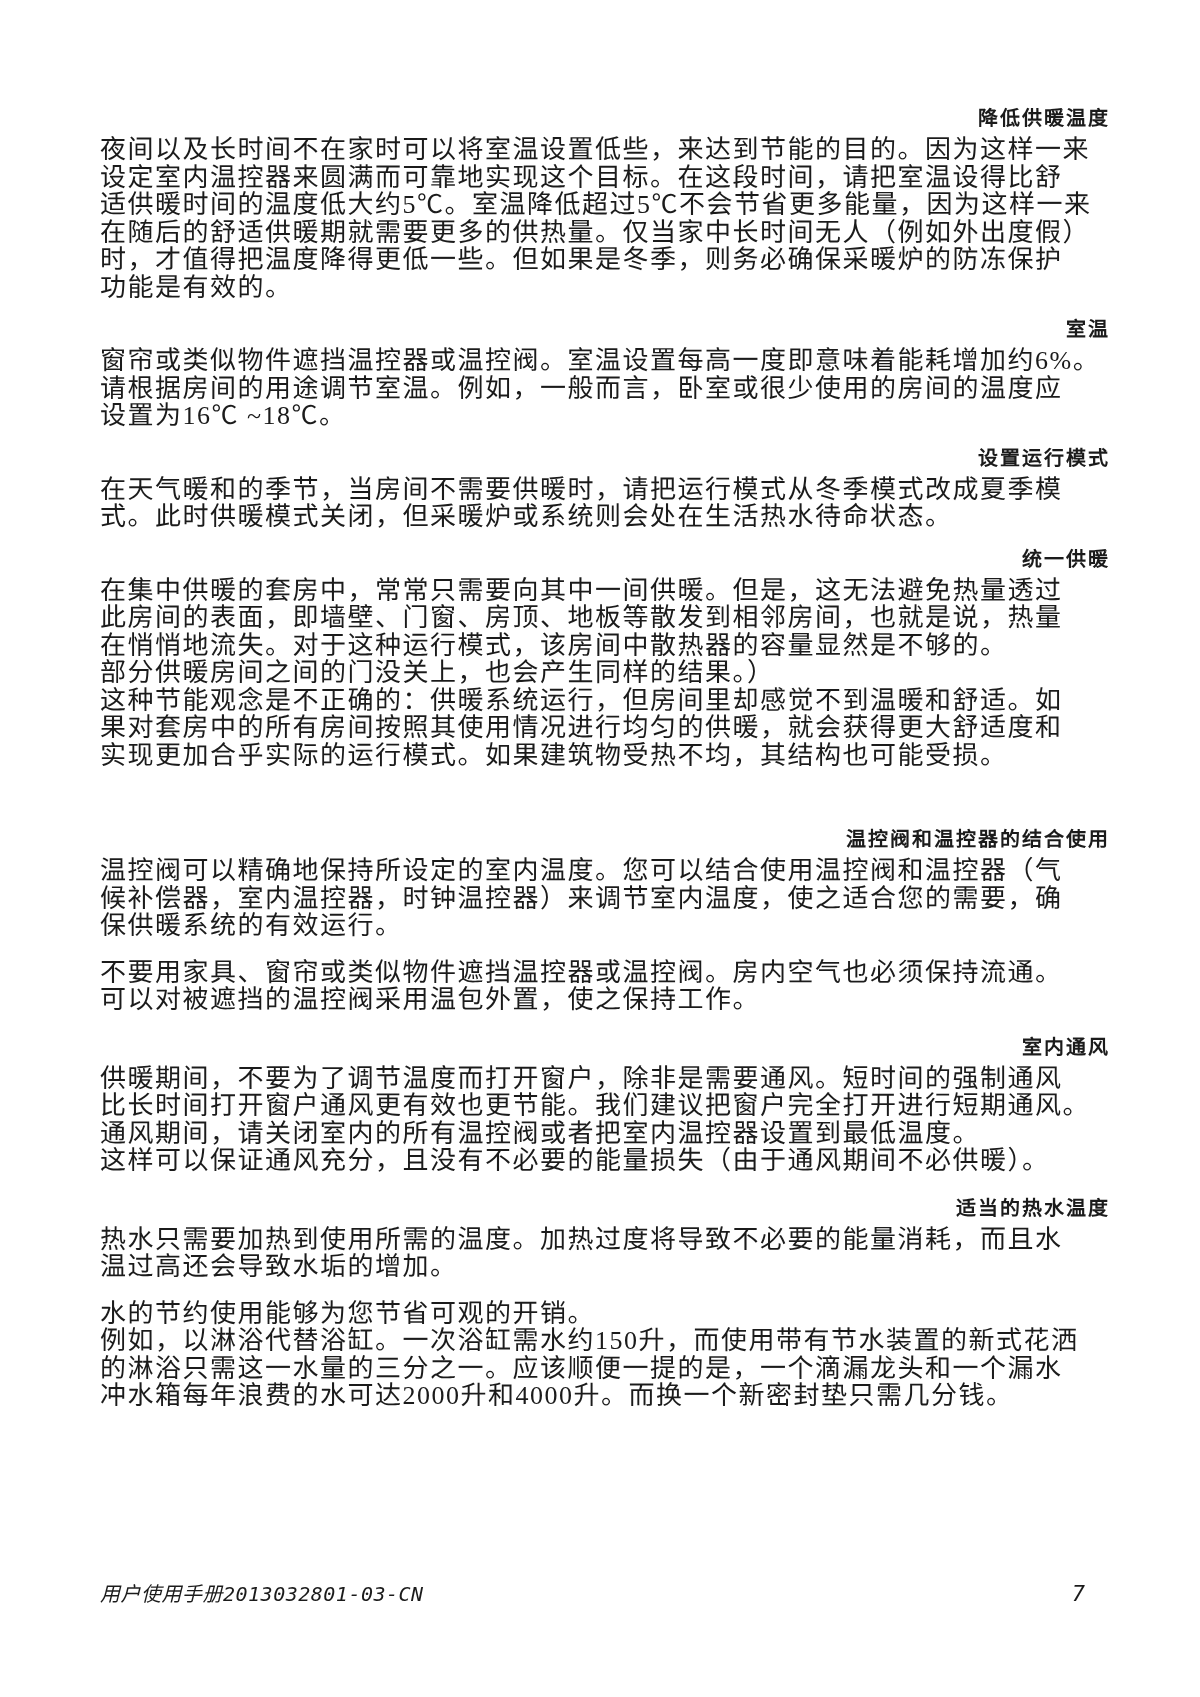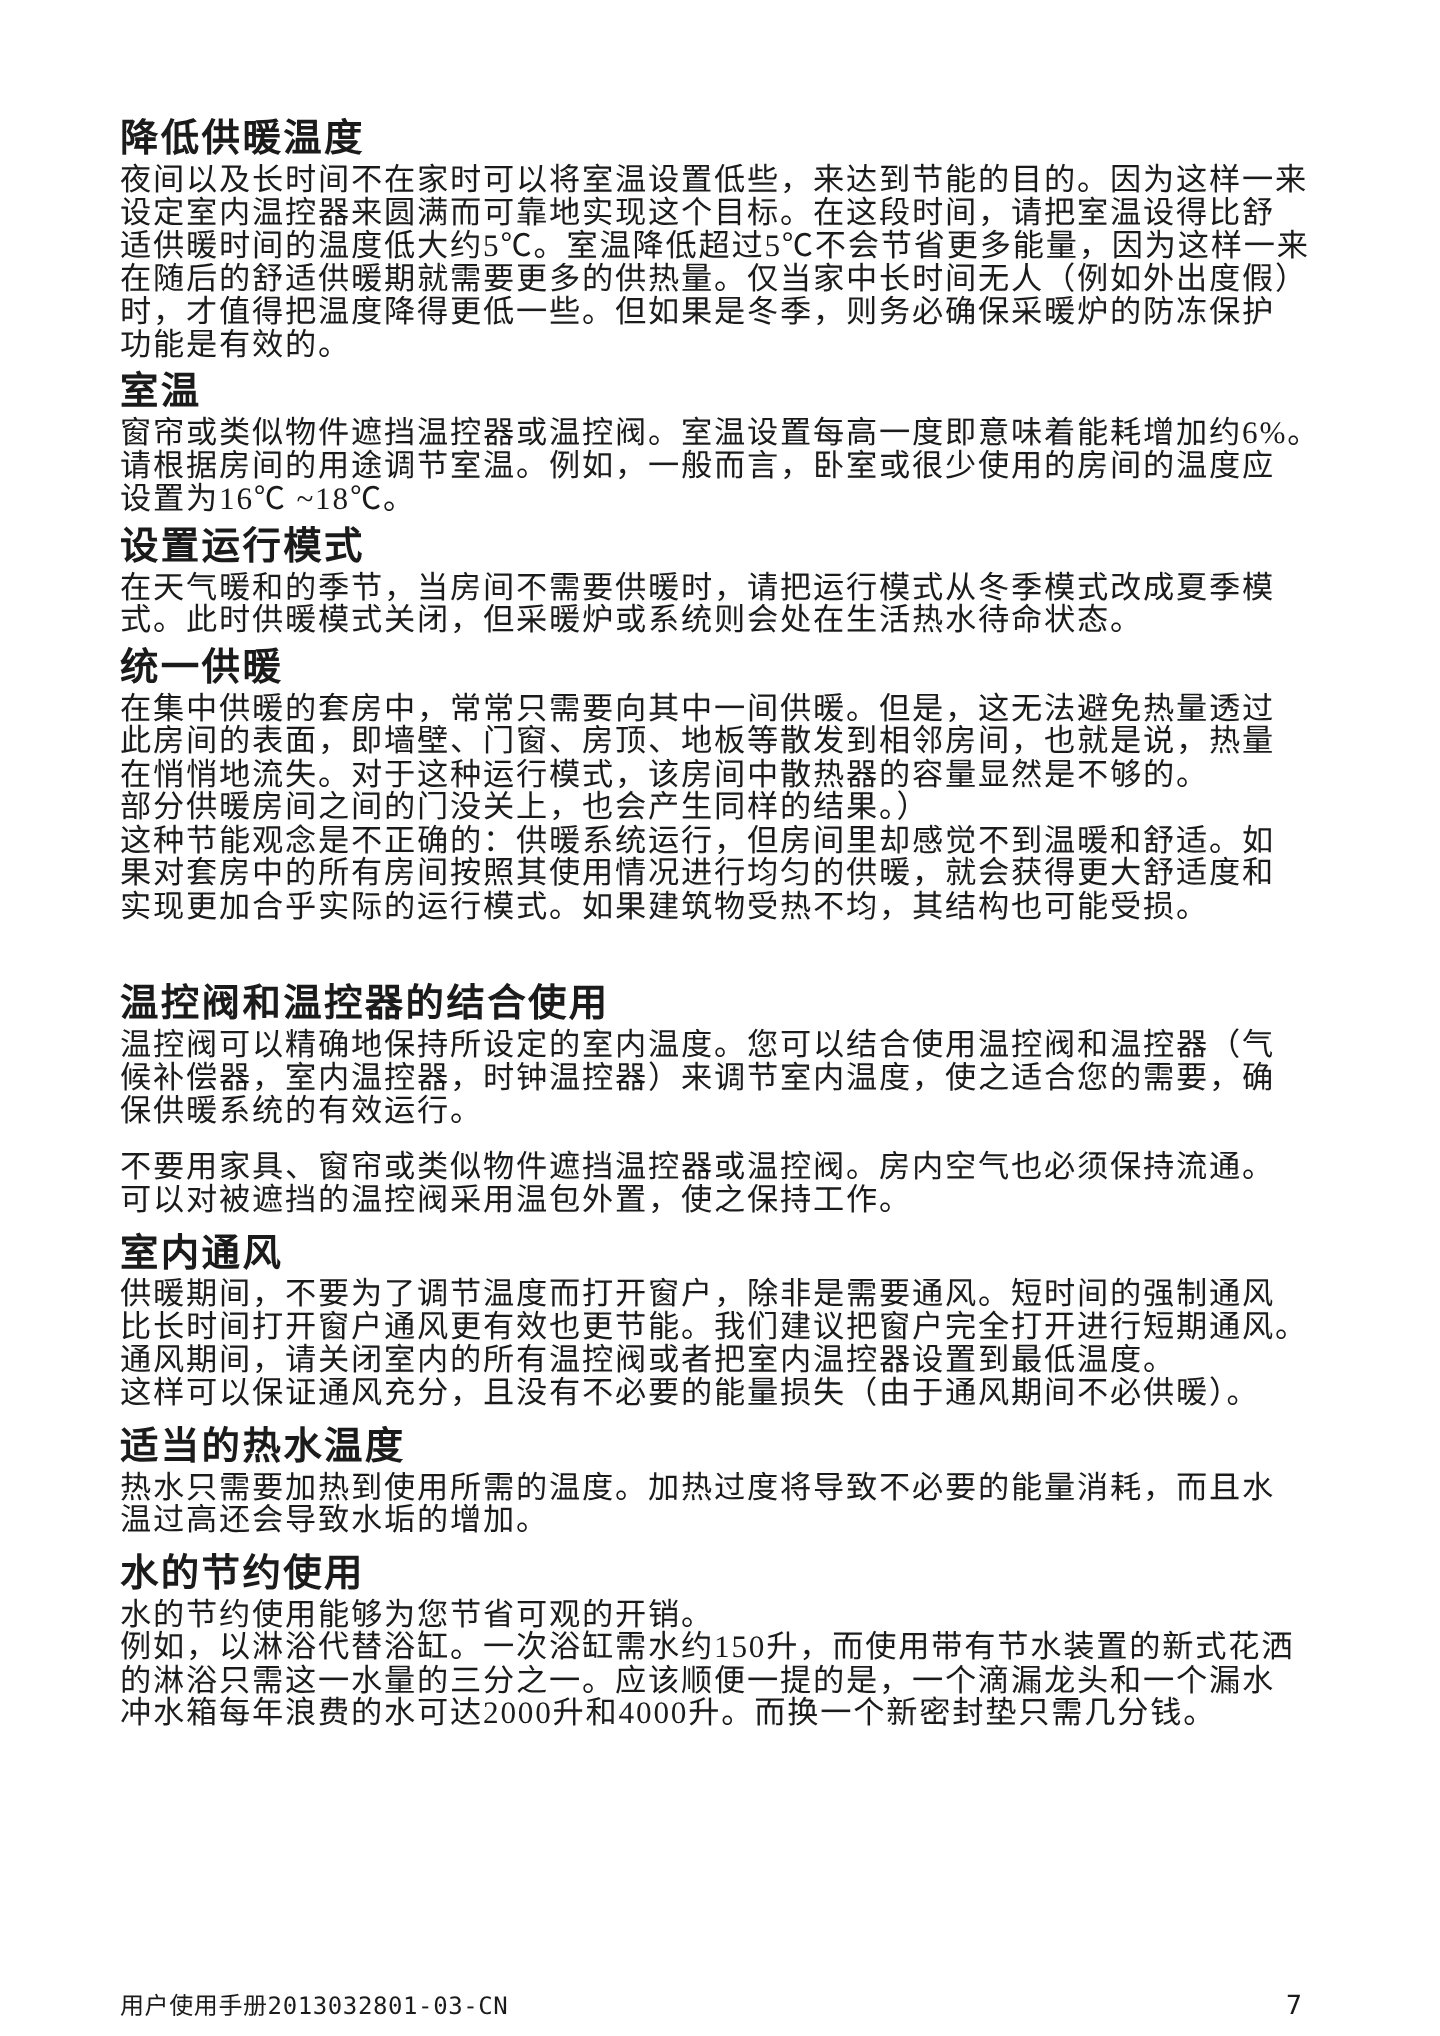--- a/index.html
+++ b/index.html
@@ -24,42 +24,44 @@
     position: absolute;
     top: 104px;
     left: 100px;
     width: 1010px;
   }
   .section { margin: 0; }
   .section + .section { margin-top: 14px; }
   .section.gap-med { margin-top: 19px; }
   .section.gap-large { margin-top: 56px; }
   .heading {
-    font-family: Liberation Mono, monospace;
+    font-family: Liberation Serif, serif;
     font-weight: 700;
-    font-size: 32px;
+    font-size: 20px;
     line-height: 28px;
     letter-spacing: 2px;
     margin: 0 0 4px 0;
     white-space: nowrap;
+    text-align: right;
   }
   .line {
     font-size: 26px;
     line-height: 27.5px;
     letter-spacing: 1.5px;
     white-space: nowrap;
   }
   .footer {
     position: absolute;
-    top: 1655px;
+    top: 1578px;
     left: 100px;
     width: 985px;
     display: flex;
     justify-content: space-between;
     align-items: baseline;
+    font-style: italic;
   }
   .footer-id {
     font-family: "DejaVu Sans Mono", monospace;
     font-size: 20px;
     letter-spacing: 0.5px;
   }
   .footer-page {
     font-family: "DejaVu Sans Mono", monospace;
     font-size: 22px;
   }
@@ -115,21 +117,20 @@
         <div class="line">比长时间打开窗户通风更有效也更节能。我们建议把窗户完全打开进行短期通风。</div>
         <div class="line">通风期间，请关闭室内的所有温控阀或者把室内温控器设置到最低温度。</div>
         <div class="line">这样可以保证通风充分，且没有不必要的能量损失（由于通风期间不必供暖）。</div>
       </section>
       <section class="section gap-med">
         <h2 class="heading">适当的热水温度</h2>
         <div class="line">热水只需要加热到使用所需的温度。加热过度将导致不必要的能量消耗，而且水</div>
         <div class="line">温过高还会导致水垢的增加。</div>
       </section>
       <section class="section gap-med">
-        <h2 class="heading">水的节约使用</h2>
         <div class="line">水的节约使用能够为您节省可观的开销。</div>
         <div class="line">例如，以淋浴代替浴缸。一次浴缸需水约150升，而使用带有节水装置的新式花洒</div>
         <div class="line">的淋浴只需这一水量的三分之一。应该顺便一提的是，一个滴漏龙头和一个漏水</div>
         <div class="line">冲水箱每年浪费的水可达2000升和4000升。而换一个新密封垫只需几分钱。</div>
       </section>
     </main>
   <footer class="footer">
     <span class="footer-id">用户使用手册2013032801-03-CN</span>
     <span class="footer-page">7</span>
   </footer>

